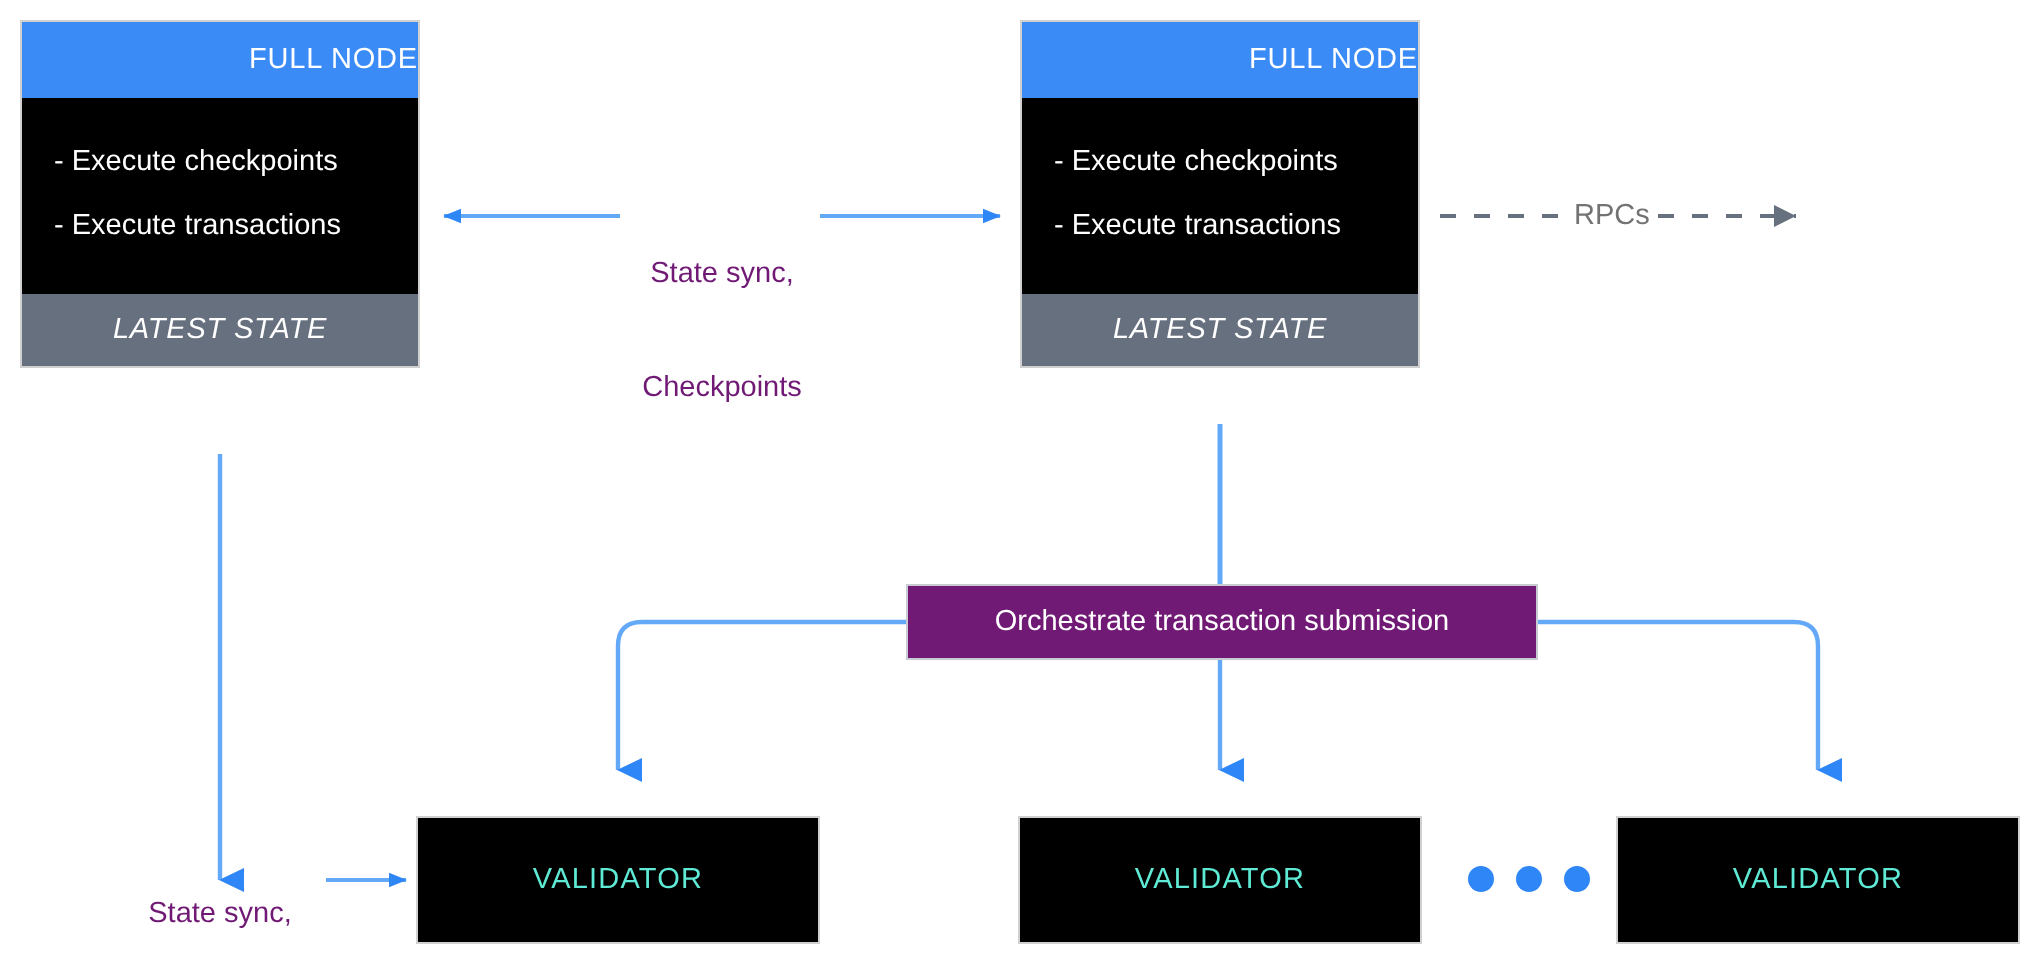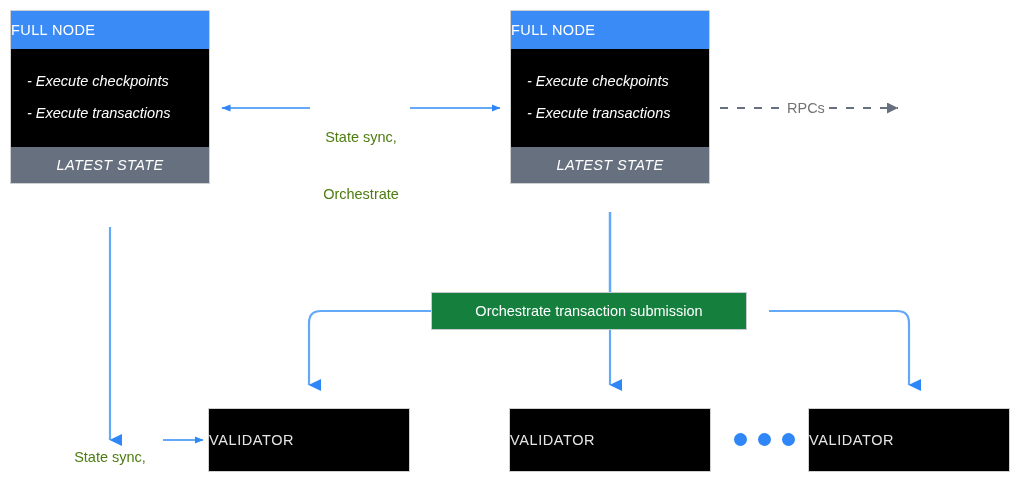--- a/index.html
+++ b/index.html
@@ -22,84 +22,84 @@
   .node-box {
     position: absolute;
     width: 200px;
     box-sizing: border-box;
     border: 1px solid #d0d0d0;
     background: #000000;
   }
   .node-header {
     background: #3b8bf7;
     color: #ffffff;
-    text-align: left;
+    text-align: right;
     font-size: 14.5px;
     letter-spacing: 0.4px;
     line-height: 38px;
     height: 38px;
   }
   .node-body {
     background: #000000;
     color: #ffffff;
     padding: 18px 14px 18px 16px;
     height: 98px;
     box-sizing: border-box;
     display: flex;
     flex-direction: column;
     justify-content: center;
     gap: 16px;
   }
   .node-body .bullet {
     font-size: 14.5px;
     line-height: 1.1;
     white-space: nowrap;
-    font-style: italic;
   }
   .node-footer {
     background: #67707e;
     color: #ffffff;
     text-align: center;
     font-size: 14.5px;
     letter-spacing: 0.4px;
     line-height: 36px;
     height: 36px;
     font-style: italic;
   }
   .validator-box {
     position: absolute;
     width: 202px;
     height: 64px;
     box-sizing: border-box;
     background: #000000;
     border: 1px solid #d0d0d0;
-    color: #e5e5e5;
+    color: #5eead4;
     display: flex;
     align-items: center;
+    justify-content: center;
     font-size: 14.5px;
     letter-spacing: 0.6px;
   }
   .orchestrator-box {
     position: absolute;
-    left: 431px;
+    left: 453px;
     top: 292px;
     width: 316px;
     height: 38px;
     box-sizing: border-box;
-    background: #15803d;
+    background: #701a75;
     border: 1px solid #c8ccd2;
     color: #ffffff;
     display: flex;
     align-items: center;
     justify-content: center;
     font-size: 14.5px;
   }
   .edge-label {
     position: absolute;
-    color: #4d7c0f;
+    color: #701a75;
     font-size: 14.5px;
     line-height: 19px;
     text-align: center;
     white-space: pre;
   }
   .rpc-label {
     position: absolute;
     color: #737373;
     font-size: 14.5px;
     line-height: 1;
@@ -192,21 +192,21 @@
     <div class="node-header">FULL NODE</div>
     <div class="node-body">
       <div class="bullet">- Execute checkpoints</div>
       <div class="bullet">- Execute transactions</div>
     </div>
     <div class="node-footer">LATEST STATE</div>
   </div>
 
   <div class="edge-label" style="left:306px; top:90px; width:110px;">
     <div>State sync,</div>
-    <div>Orchestrate</div>
+    <div>Checkpoints</div>
   </div>
 
   <div class="rpc-label" style="left:787px; top:101px;">RPCs</div>
 
   <div class="edge-label" style="left:55px; top:410px; width:110px;">
     <div>State sync,</div>
     
   </div>
 
   <div class="orchestrator-box">

